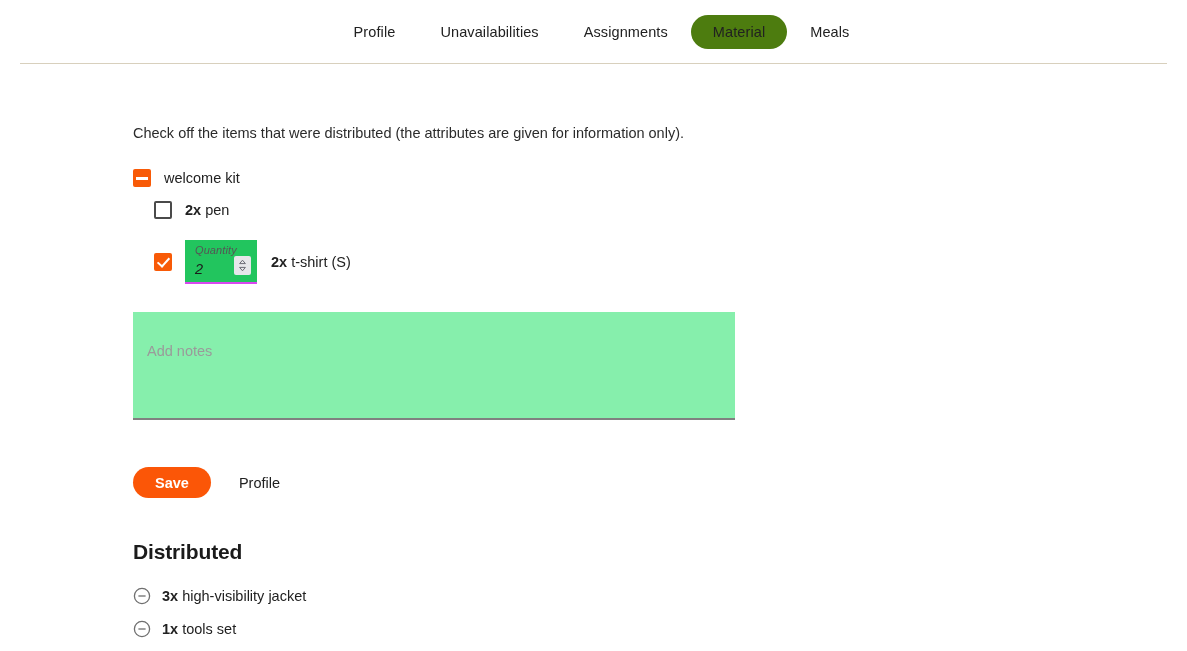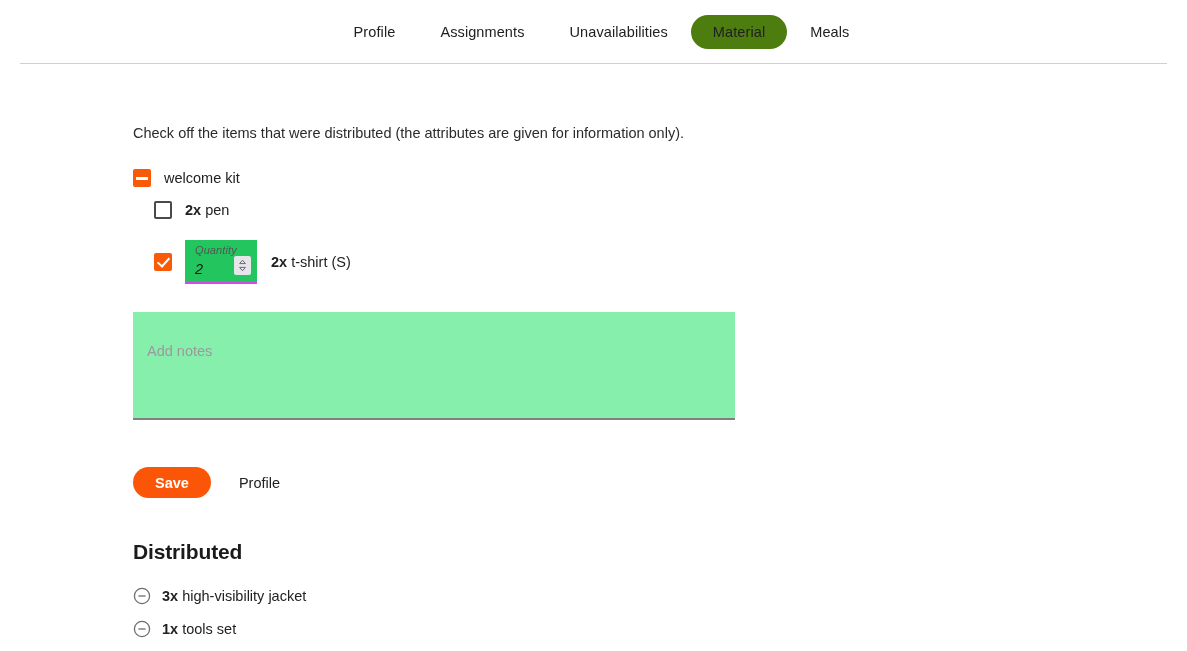--- a/index.html
+++ b/index.html
@@ -248,24 +248,24 @@
 </head>
 <body>
 
 <div class="topnav">
   <div class="topnav-inner">
     <div class="tabs">
       <div class="tab">
         <span>Profile</span>
       </div>
       <div class="tab">
+        <span>Unavailabilities</span>
+      </div>
+      <div class="tab">
         <span>Assignments</span>
-      </div>
-      <div class="tab">
-        <span>Unavailabilities</span>
       </div>
       <div class="tab active">
         <span>Material</span>
       </div>
       <div class="tab">
         <span>Meals</span>
       </div>
     </div>
   </div>
 </div>

